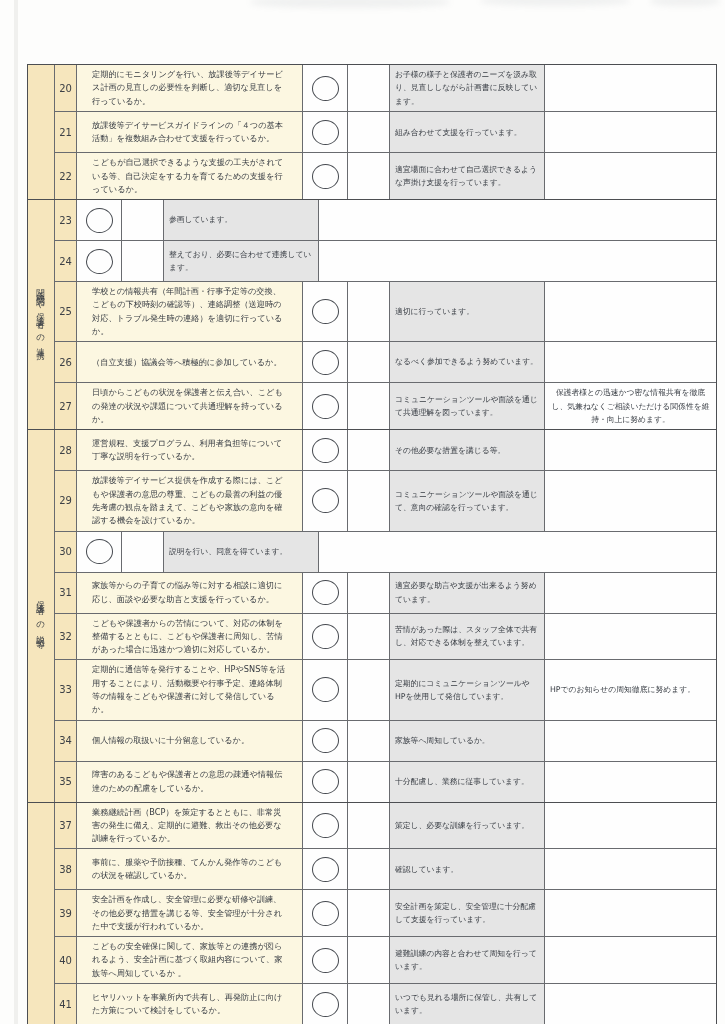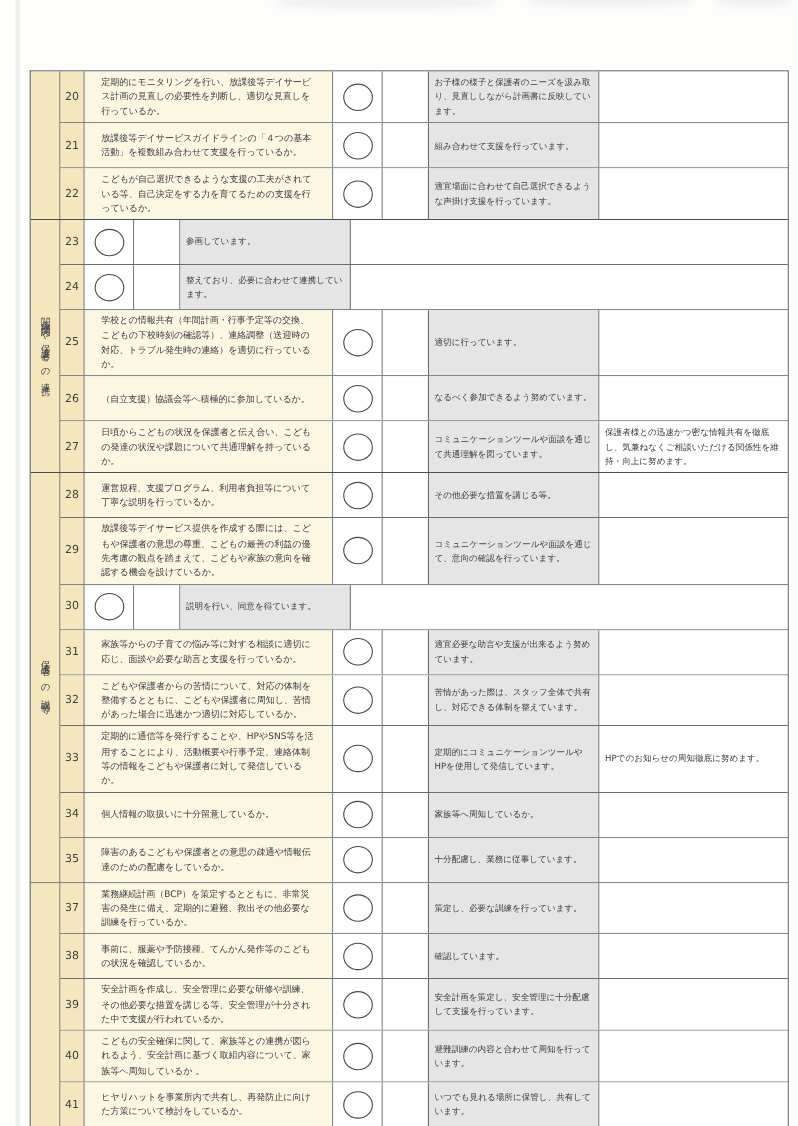--- a/index.html
+++ b/index.html
@@ -40,21 +40,21 @@
     border-right:1px solid #696b6f;
     display:flex;align-items:center;
     box-sizing:border-box;min-width:0;
   }
   .c:last-child{border-right:none;}
   .c.num{flex:0 0 22px;justify-content:center;background:#f6e6bd;font-size:10px;color:#3c4046;}
   .c.q{flex:0 0 226px;background:#fcf7e1;padding:3px 15px;font-size:8.2px;line-height:1.62;color:#363b42;text-align:left;}
   .c.circle{flex:0 0 45px;justify-content:center;background:#fefefe;}
   .c.blank{flex:0 0 42px;background:#fefefe;}
   .c.ans{flex:0 0 155px;padding:3px 5px;font-size:7.8px;line-height:1.72;color:#363b42;background:#e5e5e5;}
-  .c.note{flex:1;padding:3px 5px;font-size:7.8px;line-height:1.72;color:#363b42;background:#fefefe;}
+  .c.note{flex:1;padding:3px 5px;font-size:7.8px;line-height:1.72;color:#363b42;background:#fefefe;text-align:center;}
   .ring{
     width:27px;height:25px;
     border:1.5px solid #45494f;border-radius:50%;
     box-sizing:border-box;
   }
 </style>
 </head>
 <body>
 
 <div class="page">

